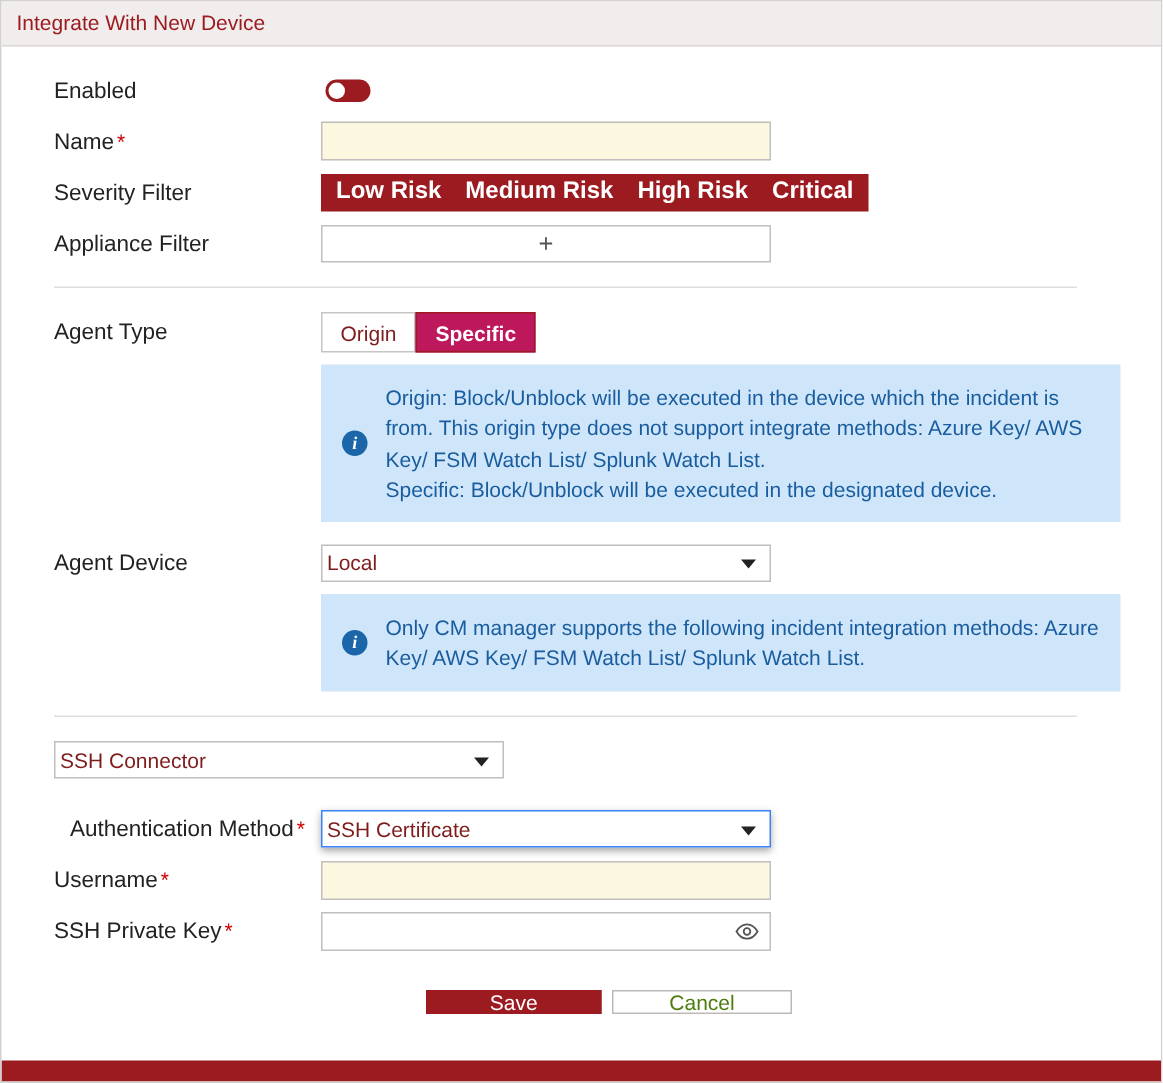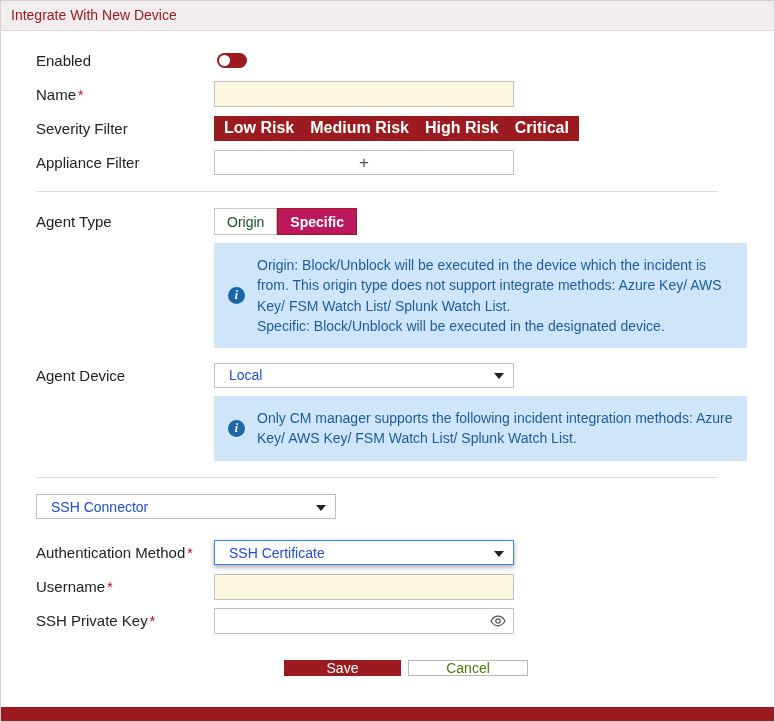--- a/index.html
+++ b/index.html
@@ -73,21 +73,21 @@
     color:#555; font-size:17px; line-height:1; cursor:pointer;
   }
 
   .divider { border:0; border-top:1px solid #e0dcdc; margin:16px 0; }
 
   
   .tab {
     height:27px; display:inline-flex; align-items:center;
     padding:0 12px; font-size:14px; cursor:pointer;
   }
-  .tab.plain { background:#fff; border:1px solid #c9c4c4; color:#14532d; }
+  .tab.plain { background:#fff; border:1px solid #c9c4c4; color:#7f1d1d; }
   .tab.selected { background:#be185d; color:#fff; border:1px solid #9c1b20; font-weight:bold; }
 
   
   .infobox {
     margin-left:178px; width:533px;
     background:#cfe6fa;
     display:flex; align-items:center;
     padding:12px 14px; gap:12px;
     margin-bottom:14px;
   }
@@ -97,21 +97,21 @@
     font-family:"Liberation Serif", serif; font-style:italic; font-weight:bold;
     font-size:12px; display:flex; align-items:center; justify-content:center;
   }
   .info-text { color:#1a5d9e; font-size:14px; line-height:1.45; }
 
   
   .dropdown {
     width:300px; height:25px;
     border:1px solid #c3bebe; background:#fff;
     display:flex; align-items:center;
-    padding:0 14px; font-size:14px; color:#1d4ed8;
+    padding:0 3px; font-size:14px; color:#7f1d1d;
     cursor:pointer; position:relative;
   }
   .dropdown .caret {
     position:absolute; right:9px; top:50%; margin-top:-2px;
     width:0; height:0;
     border-left:5px solid transparent;
     border-right:5px solid transparent;
     border-top:6px solid #222;
   }
   .dropdown.focused {
@@ -220,21 +220,21 @@
 
     <hr class="divider">
 
     <div class="row">
       <div class="dropdown">
         <span>SSH Connector</span>
         <span class="caret"></span>
       </div>
     </div>
 
-    <div class="row" style="margin-top:20px;">
+    <div class="row" style="margin-top:20px;text-align:center;">
       <div class="label">
         <span>Authentication Method</span><span class="req">*</span>
       </div>
       <div class="dropdown focused">
         <span>SSH Certificate</span>
         <span class="caret"></span>
       </div>
     </div>
 
     <div class="row">

